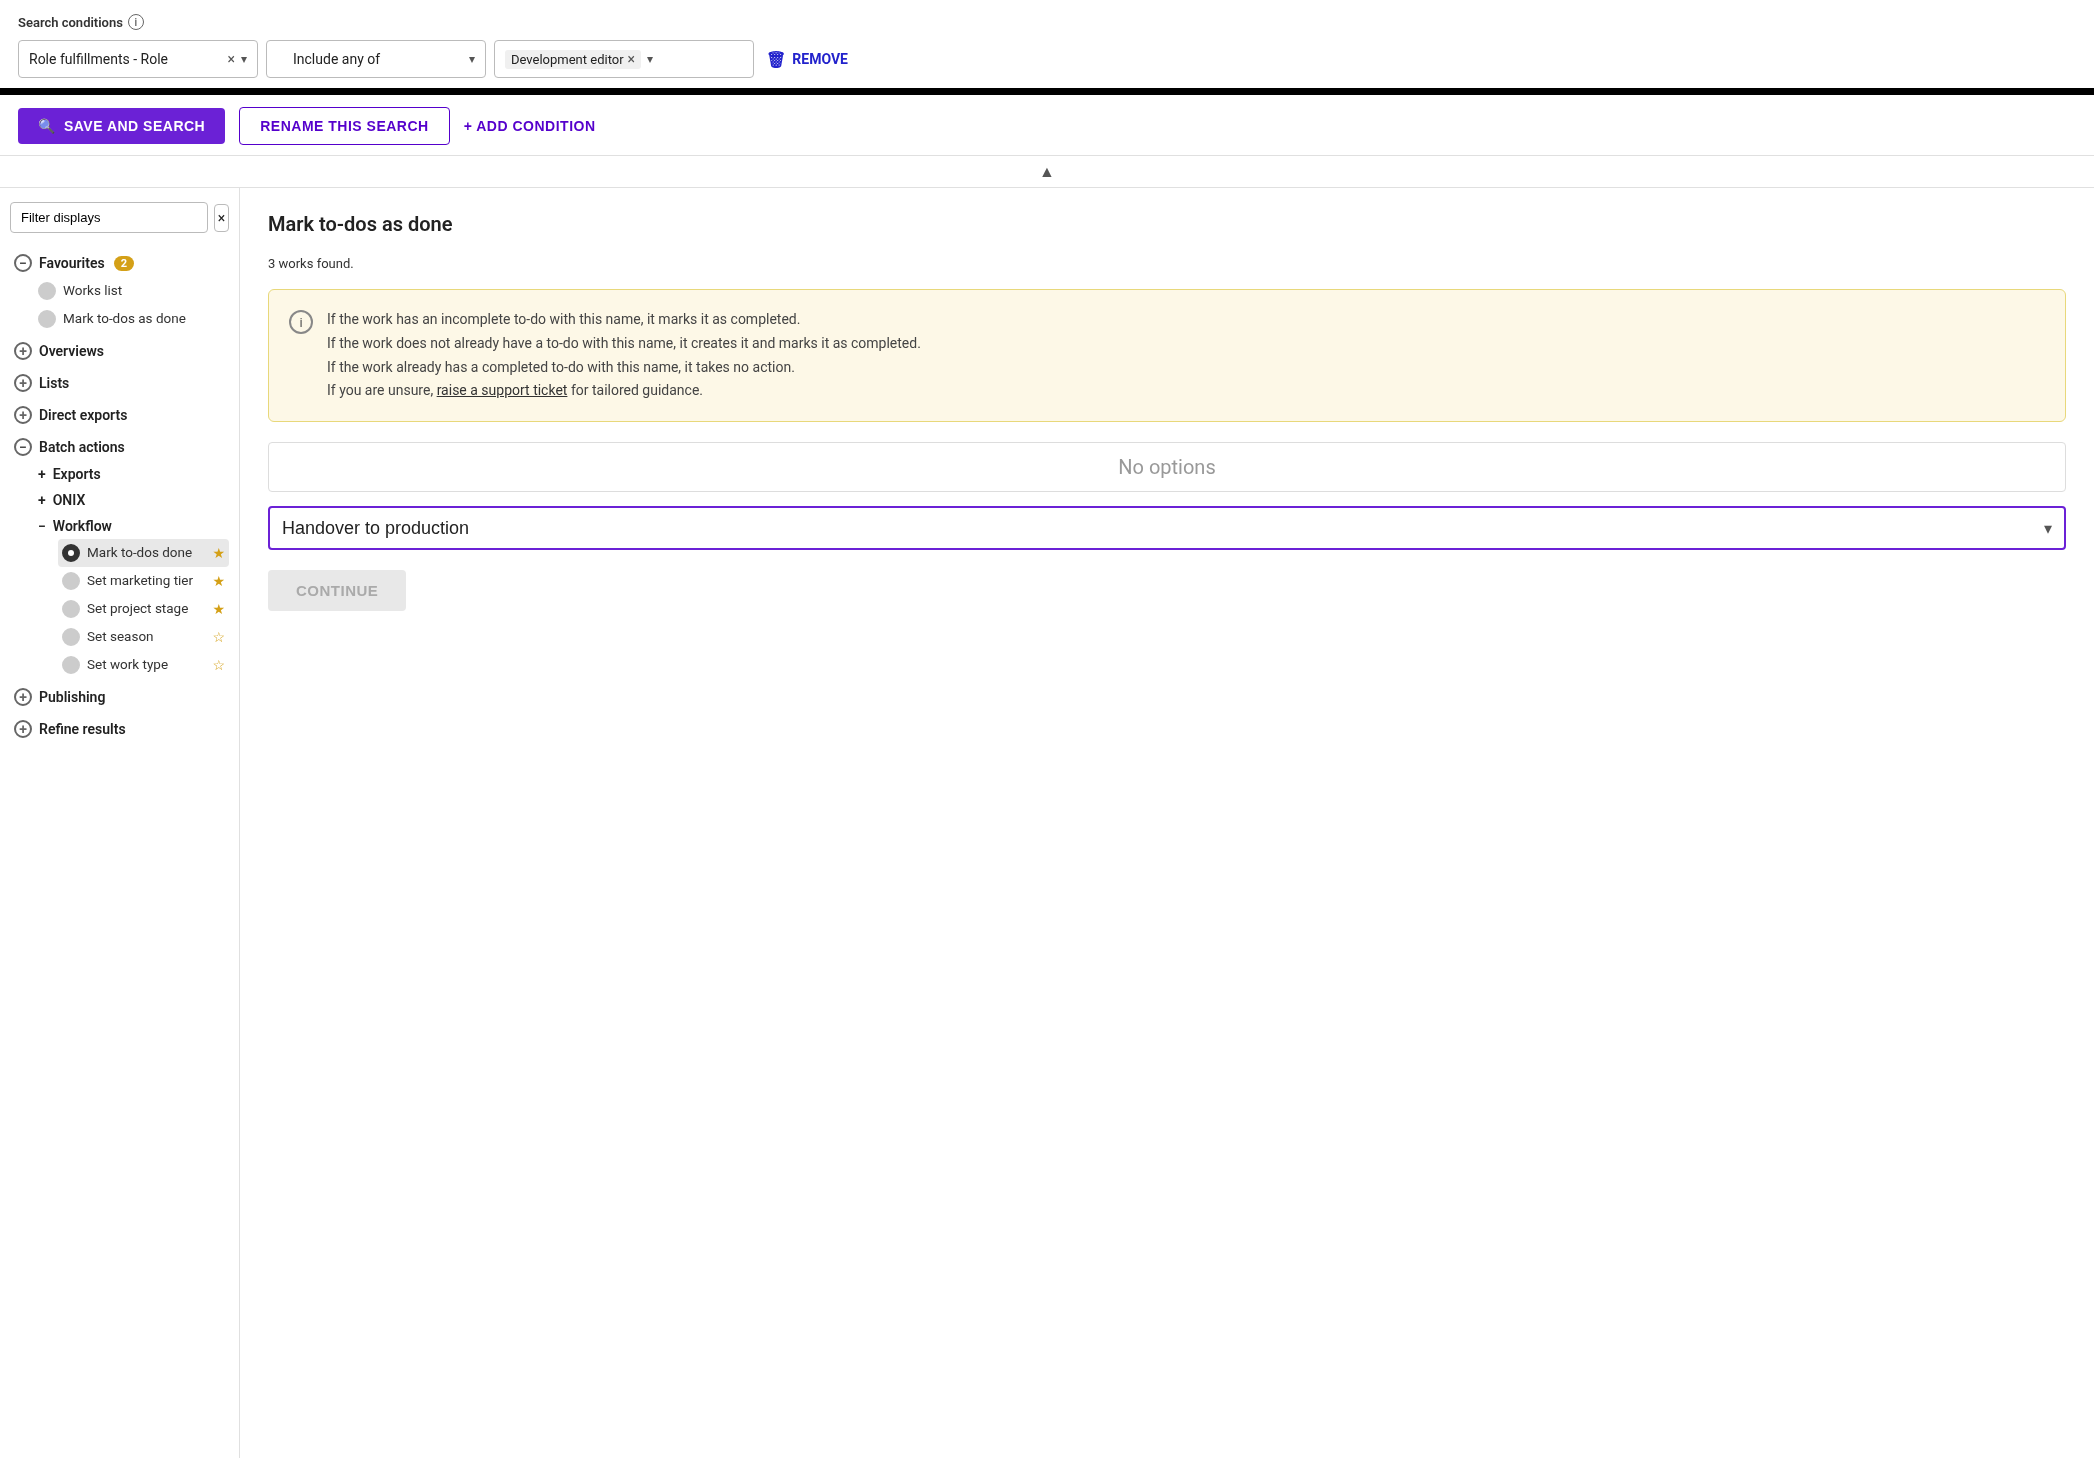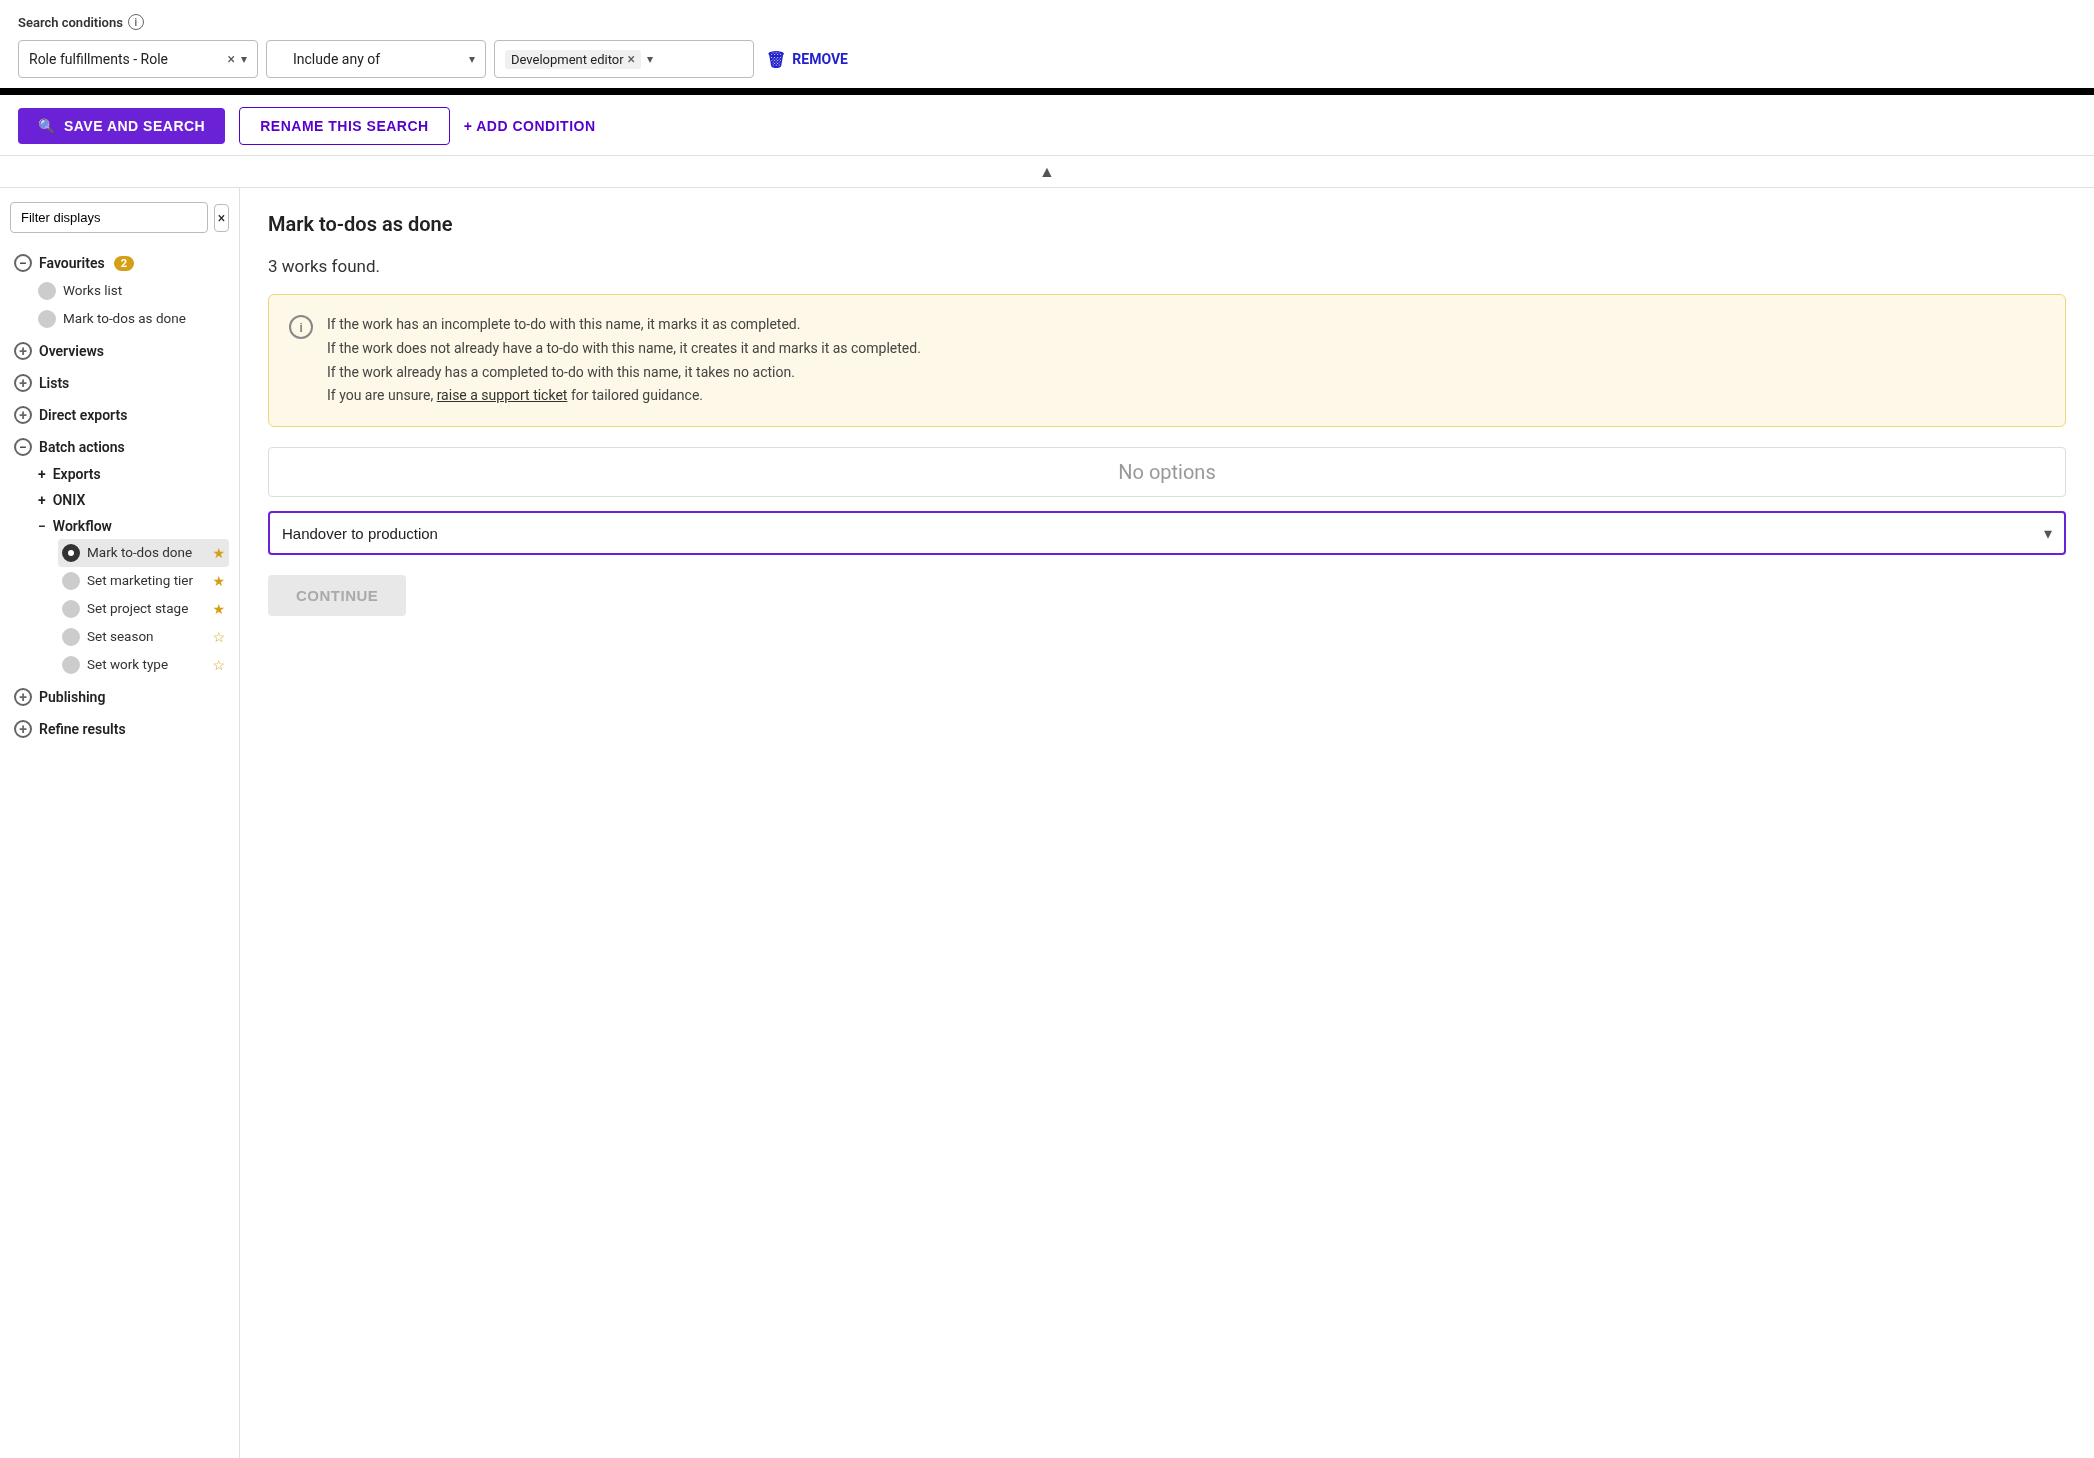--- a/index.html
+++ b/index.html
@@ -301,21 +301,21 @@
       padding: 24px 28px;
       overflow-y: auto;
     }
     .panel-title {
       font-size: 20px;
       font-weight: 600;
       color: #222;
       margin-bottom: 20px;
     }
     .works-found {
-      font-size: 17px;
+      font-size: 13px;
       color: #333;
       margin-bottom: 18px;
     }
     .question-text {
       font-size: 15px;
       color: #333;
       margin-bottom: 18px;
       line-height: 1.5;
     }
     .question-text a {
@@ -376,21 +376,21 @@
       border: 2px solid #6b21d6;
       border-radius: 4px;
       padding: 0 12px;
       height: 44px;
       margin-bottom: 20px;
     }
     .dropdown-input-row input {
       flex: 1;
       border: none;
       outline: none;
-      font-size: 15px;
+      font-size: 18px;
       color: #222;
       background: transparent;
     }
     .dropdown-input-row .chevron-down {
       color: #555;
       font-size: 16px;
       cursor: pointer;
     }
 
     

